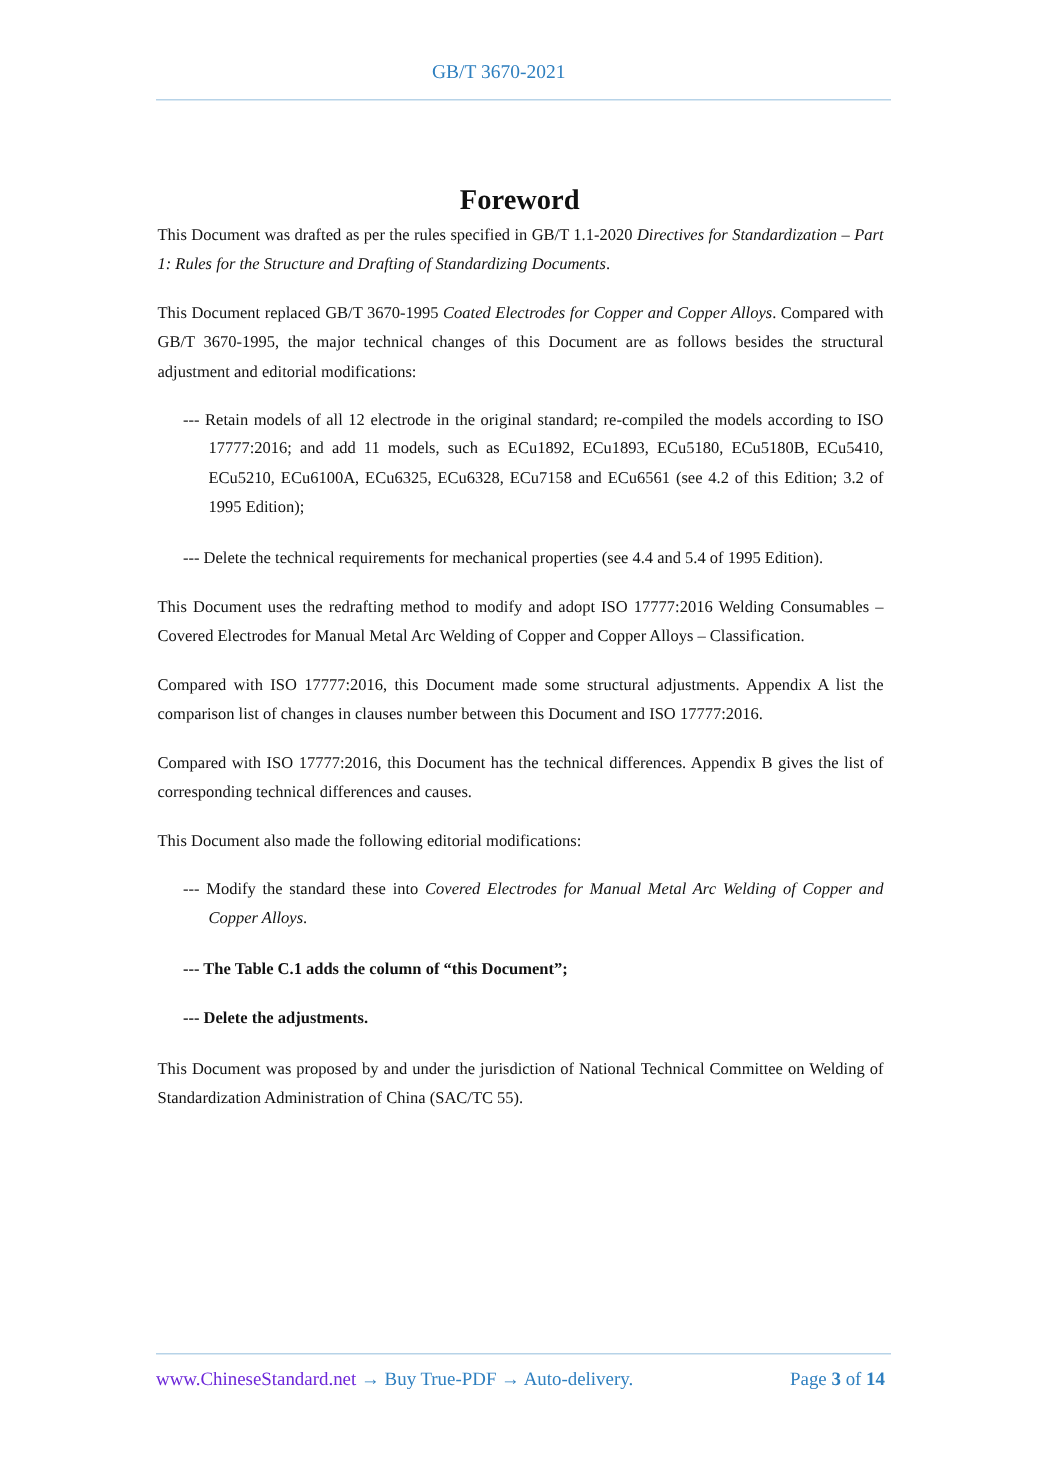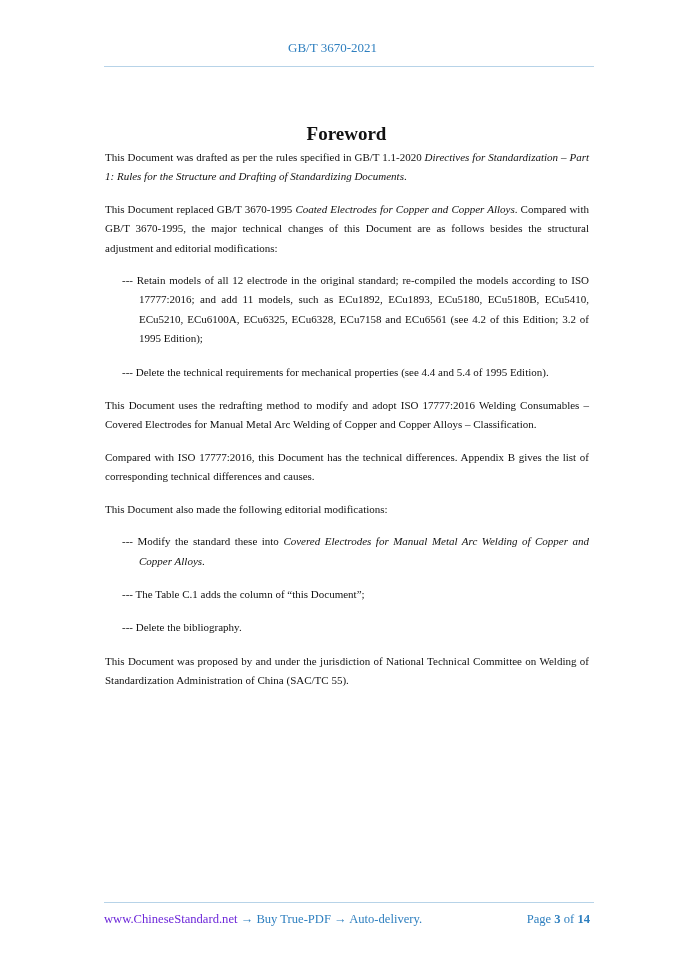--- a/index.html
+++ b/index.html
@@ -8,21 +8,21 @@
   .header { position: absolute; top: 40px; left: 0; width: 665px; text-align: center;
             color: #2e7fbf; font-size: 13px; }
   .header-rule { position: absolute; top: 66px; left: 104px; width: 490px; height: 0;
                  border-top: 1px solid #b7d3e8; }
   .title { position: absolute; top: 95px; left: 0; width: 693px; text-align: center;
            font-weight: bold; font-size: 19px; margin-top: 28px; }
   .content { position: absolute; top: 148px; left: 105px; width: 484px;
              font-size: 11px; line-height: 19.4px; text-align: justify; }
   .content p { margin: 0 0 13px 0; }
   .bullet { padding-left: 17px; text-indent: -17px; margin-left: 17px !important; margin-bottom: 14px !important; }
-  .bullet.short { text-align: left; }
+  .bullet.short { text-align: left; font-weight: bold; }
   i { font-style: italic; }
   .footer-rule { position: absolute; top: 902px; left: 104px; width: 490px; height: 0;
                  border-top: 1px solid #b7d3e8; }
   .footer { position: absolute; top: 912px; left: 104px; width: 486px; font-size: 12.6px;
             color: #2e7fbf; display: flex; justify-content: space-between; }
   .footer a { color: #6d28d9; }
   .footer b { color: #2e7fbf; }
 </style>
 </head>
 <body>
@@ -31,25 +31,26 @@
 <div class="header-rule"></div>
 
 <div class="title">Foreword</div>
 
 <div class="content">
   <p><span>This Document was drafted as per the rules specified in GB/T 1.1-2020 </span><i>Directives for Standardization – Part 1: Rules for the Structure and Drafting of Standardizing Documents</i><span>.</span></p>
   <p><span>This Document replaced GB/T 3670-1995 </span><i>Coated Electrodes for Copper and Copper Alloys</i><span>. Compared with GB/T 3670-1995, the major technical changes of this Document are as follows besides the structural adjustment and editorial modifications:</span></p>
   <p class="bullet">--- Retain models of all 12 electrode in the original standard; re-compiled the models according to ISO 17777:2016; and add 11 models, such as ECu1892, ECu1893, ECu5180, ECu5180B, ECu5410, ECu5210, ECu6100A, ECu6325, ECu6328, ECu7158 and ECu6561 (see 4.2 of this Edition; 3.2 of 1995 Edition);</p>
   <p class="bullet">--- Delete the technical requirements for mechanical properties (see 4.4 and 5.4 of 1995 Edition).</p>
   <p>This Document uses the redrafting method to modify and adopt ISO 17777:2016 Welding Consumables – Covered Electrodes for Manual Metal Arc Welding of Copper and Copper Alloys – Classification.</p>
+  <p>Compared with ISO 17777:2016, this Document made some structural adjustments. Appendix A list the comparison list of changes in clauses number between this Document and ISO 17777:2016.</p>
   <p>Compared with ISO 17777:2016, this Document has the technical differences. Appendix B gives the list of corresponding technical differences and causes.</p>
   <p>This Document also made the following editorial modifications:</p>
   <p class="bullet"><span>--- Modify the standard these into </span><i>Covered Electrodes for Manual Metal Arc Welding of Copper and Copper Alloys</i><span>.</span></p>
   <p class="bullet short">--- The Table C.1 adds the column of “this Document”;</p>
-  <p class="bullet short">--- Delete the bibliography.</p>
+  <p class="bullet short">--- Delete the adjustments.</p>
   <p>This Document was proposed by and under the jurisdiction of National Technical Committee on Welding of Standardization Administration of China (SAC/TC 55).</p>
 </div>
 
 <div class="footer-rule"></div>
 <div class="footer">
   <span><a>www.ChineseStandard.net</a><span> → Buy True-PDF → Auto-delivery.</span></span>
   <span><span>Page </span><b>3</b><span> of </span><b>14</b></span>
 </div>
 
 </body></html>

